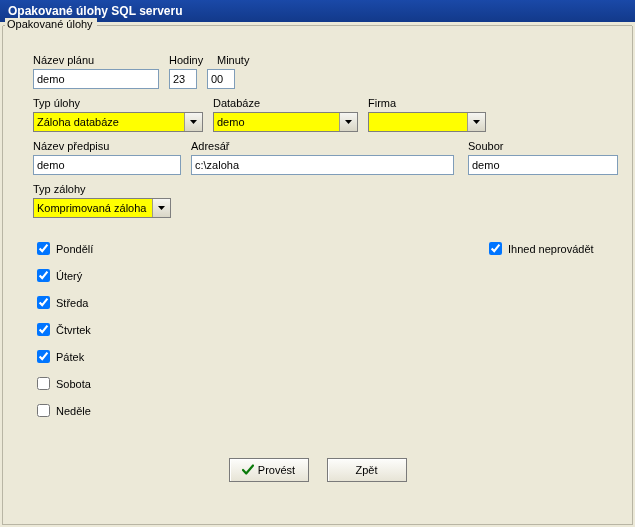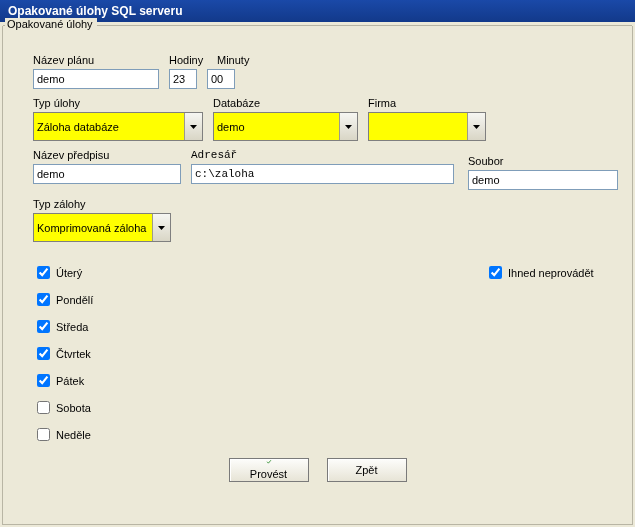--- a/index.html
+++ b/index.html
@@ -54,21 +54,21 @@
   }
   input[type=text].tf {
     height: 20px;
     border: 1px solid #7f9db9;
     background: #fff;
     padding: 1px 3px;
     font: inherit;
     box-sizing: border-box;
   }
   .combo {
-    height: 29px;
+    height: 20px;
     border: 1px solid #7f7f7f;
     background: #ffff00;
     box-sizing: border-box;
     display: flex;
     align-items: center;
     padding-left: 3px;
     position: relative;
   }
   .combo .combo-btn {
     position: absolute;
@@ -84,22 +84,22 @@
   .col { display: flex; flex-direction: column; }
 
   
   .w-plan   { width: 126px; }
   .w-hod    { width: 28px; }
   .w-min    { width: 28px; }
   .w-typul  { width: 170px; }
   .w-db     { width: 145px; }
   .w-firma  { width: 118px; justify-content: flex-end; }
   .w-nazevp { width: 148px; }
-  .w-adr    { width: 290px; font-family: Liberation Mono, monospace; }
-  .w-soubor { width: 150px; margin-top: 6px; }
+  .w-adr    { width: 290px; }
+  .w-soubor { width: 150px; }
   .w-typzal { width: 138px; }
   .gap-adr  { margin-left: 0px; }
   .gap-soubor { margin-left: 4px; }
 
   .checks {
     margin-top: 24px;
     padding-left: 4px;
     position: relative;
   }
   .check-row {
@@ -124,21 +124,20 @@
   .btn {
     width: 80px; height: 24px;
     border: 1px solid #7a7a7a;
     background: linear-gradient(#fdfdfb,#e7e4d6);
     font: inherit;
     display: inline-flex;
     align-items:center; justify-content:center;
     gap: 4px;
     box-shadow: 1px 1px 0 #fff inset;
     cursor: pointer;
-    flex-direction: column;
   }
   .btn svg { width:12px; height:12px; }
 </style>
 </head>
 <body>
 
 <div class="window">
   <div class="titlebar">Opakované úlohy SQL serveru</div>
 
   <div class="groupbox">
@@ -224,25 +223,25 @@
                   <path d="M0 0 L3.5 4 L7 0 Z" fill="#000"></path>
                 </svg>
             </span>
           </div>
         </div>
       </div>
 
       <div class="checks">
         <div class="check-row">
           <input type="checkbox" checked="" style="">
+          <span>Pondělí</span>
+        </div>
+        <div class="check-row">
+          <input type="checkbox" checked="" style="">
           <span>Úterý</span>
-        </div>
-        <div class="check-row">
-          <input type="checkbox" checked="" style="">
-          <span>Pondělí</span>
         </div>
         <div class="check-row">
           <input type="checkbox" checked="" style="">
           <span>Středa</span>
         </div>
         <div class="check-row">
           <input type="checkbox" checked="" style="">
           <span>Čtvrtek</span>
         </div>
         <div class="check-row">

